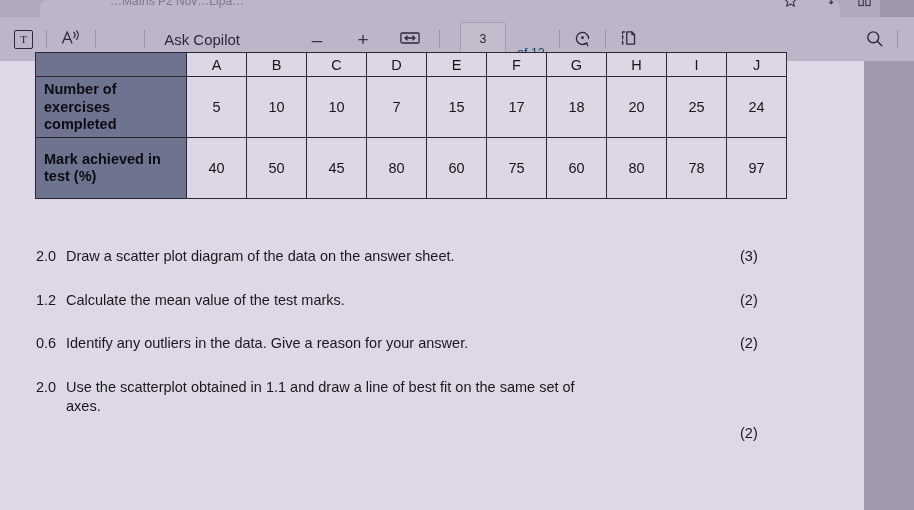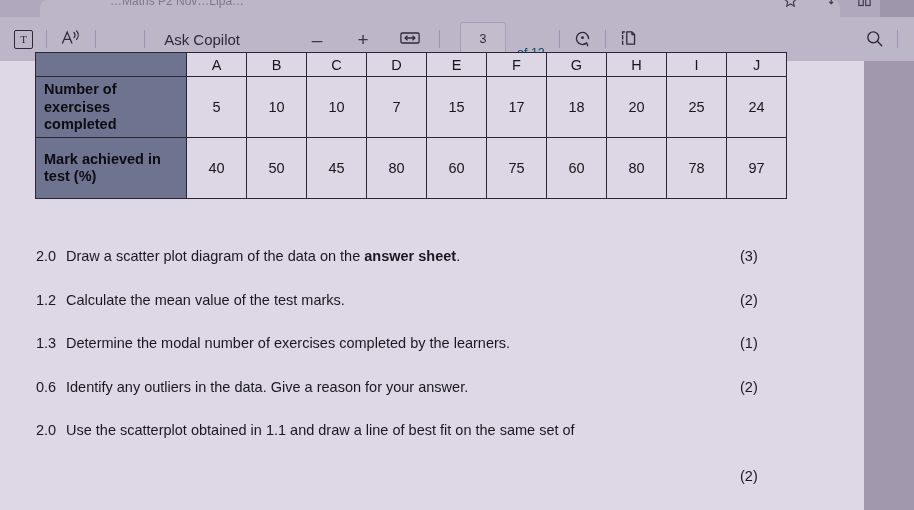--- a/index.html
+++ b/index.html
@@ -211,21 +211,21 @@
   .q-num {
     width: 66px;
     padding-left: 36px;
     box-sizing: border-box;
     flex: none;
   }
   .q-text {
     flex: 1;
     padding-right: 120px;
   }
-  .q-text b { font-weight: bold; margin-top: 28px; }
+  .q-text b { font-weight: normal; margin-top: 28px; }
   .q-marks {
     position: absolute;
     right: 84px;
     top: 0;
     width: 40px;
     text-align: left;
   }
   .q-row.q5 .q-marks { top: 46px; }
   .q-sub { display: block; }
 </style>
@@ -412,34 +412,30 @@
       <div class="q-text"><span>Draw a scatter plot diagram of the data on the </span><b>answer sheet</b><span>.</span></div>
       <div class="q-marks">(3)</div>
     </div>
 
     <div class="q-row">
       <div class="q-num">1.2</div>
       <div class="q-text"><span>Calculate the mean value of the test marks.</span></div>
       <div class="q-marks">(2)</div>
     </div>
 
-    <div class="q-row">
-      <div class="q-num">1.3</div>
-      <div class="q-text"><span>Determine the modal number of exercises completed by the learners.</span></div>
-      <div class="q-marks">(1)</div>
-    </div>
 
     <div class="q-row">
       <div class="q-num">0.6</div>
       <div class="q-text"><span>Identify any outliers in the data. Give a reason for your answer.</span></div>
       <div class="q-marks">(2)</div>
     </div>
 
     <div class="q-row q5">
       <div class="q-num">2.0</div>
       <div class="q-text">
           <span class="q-sub">Use the scatterplot obtained in 1.1 and draw a line of best fit on the same set of</span>
+          <span class="q-sub">axes.</span>
         </div>
       <div class="q-marks">(2)</div>
     </div>
 
   </div>
 </div>
 
 </body></html>

